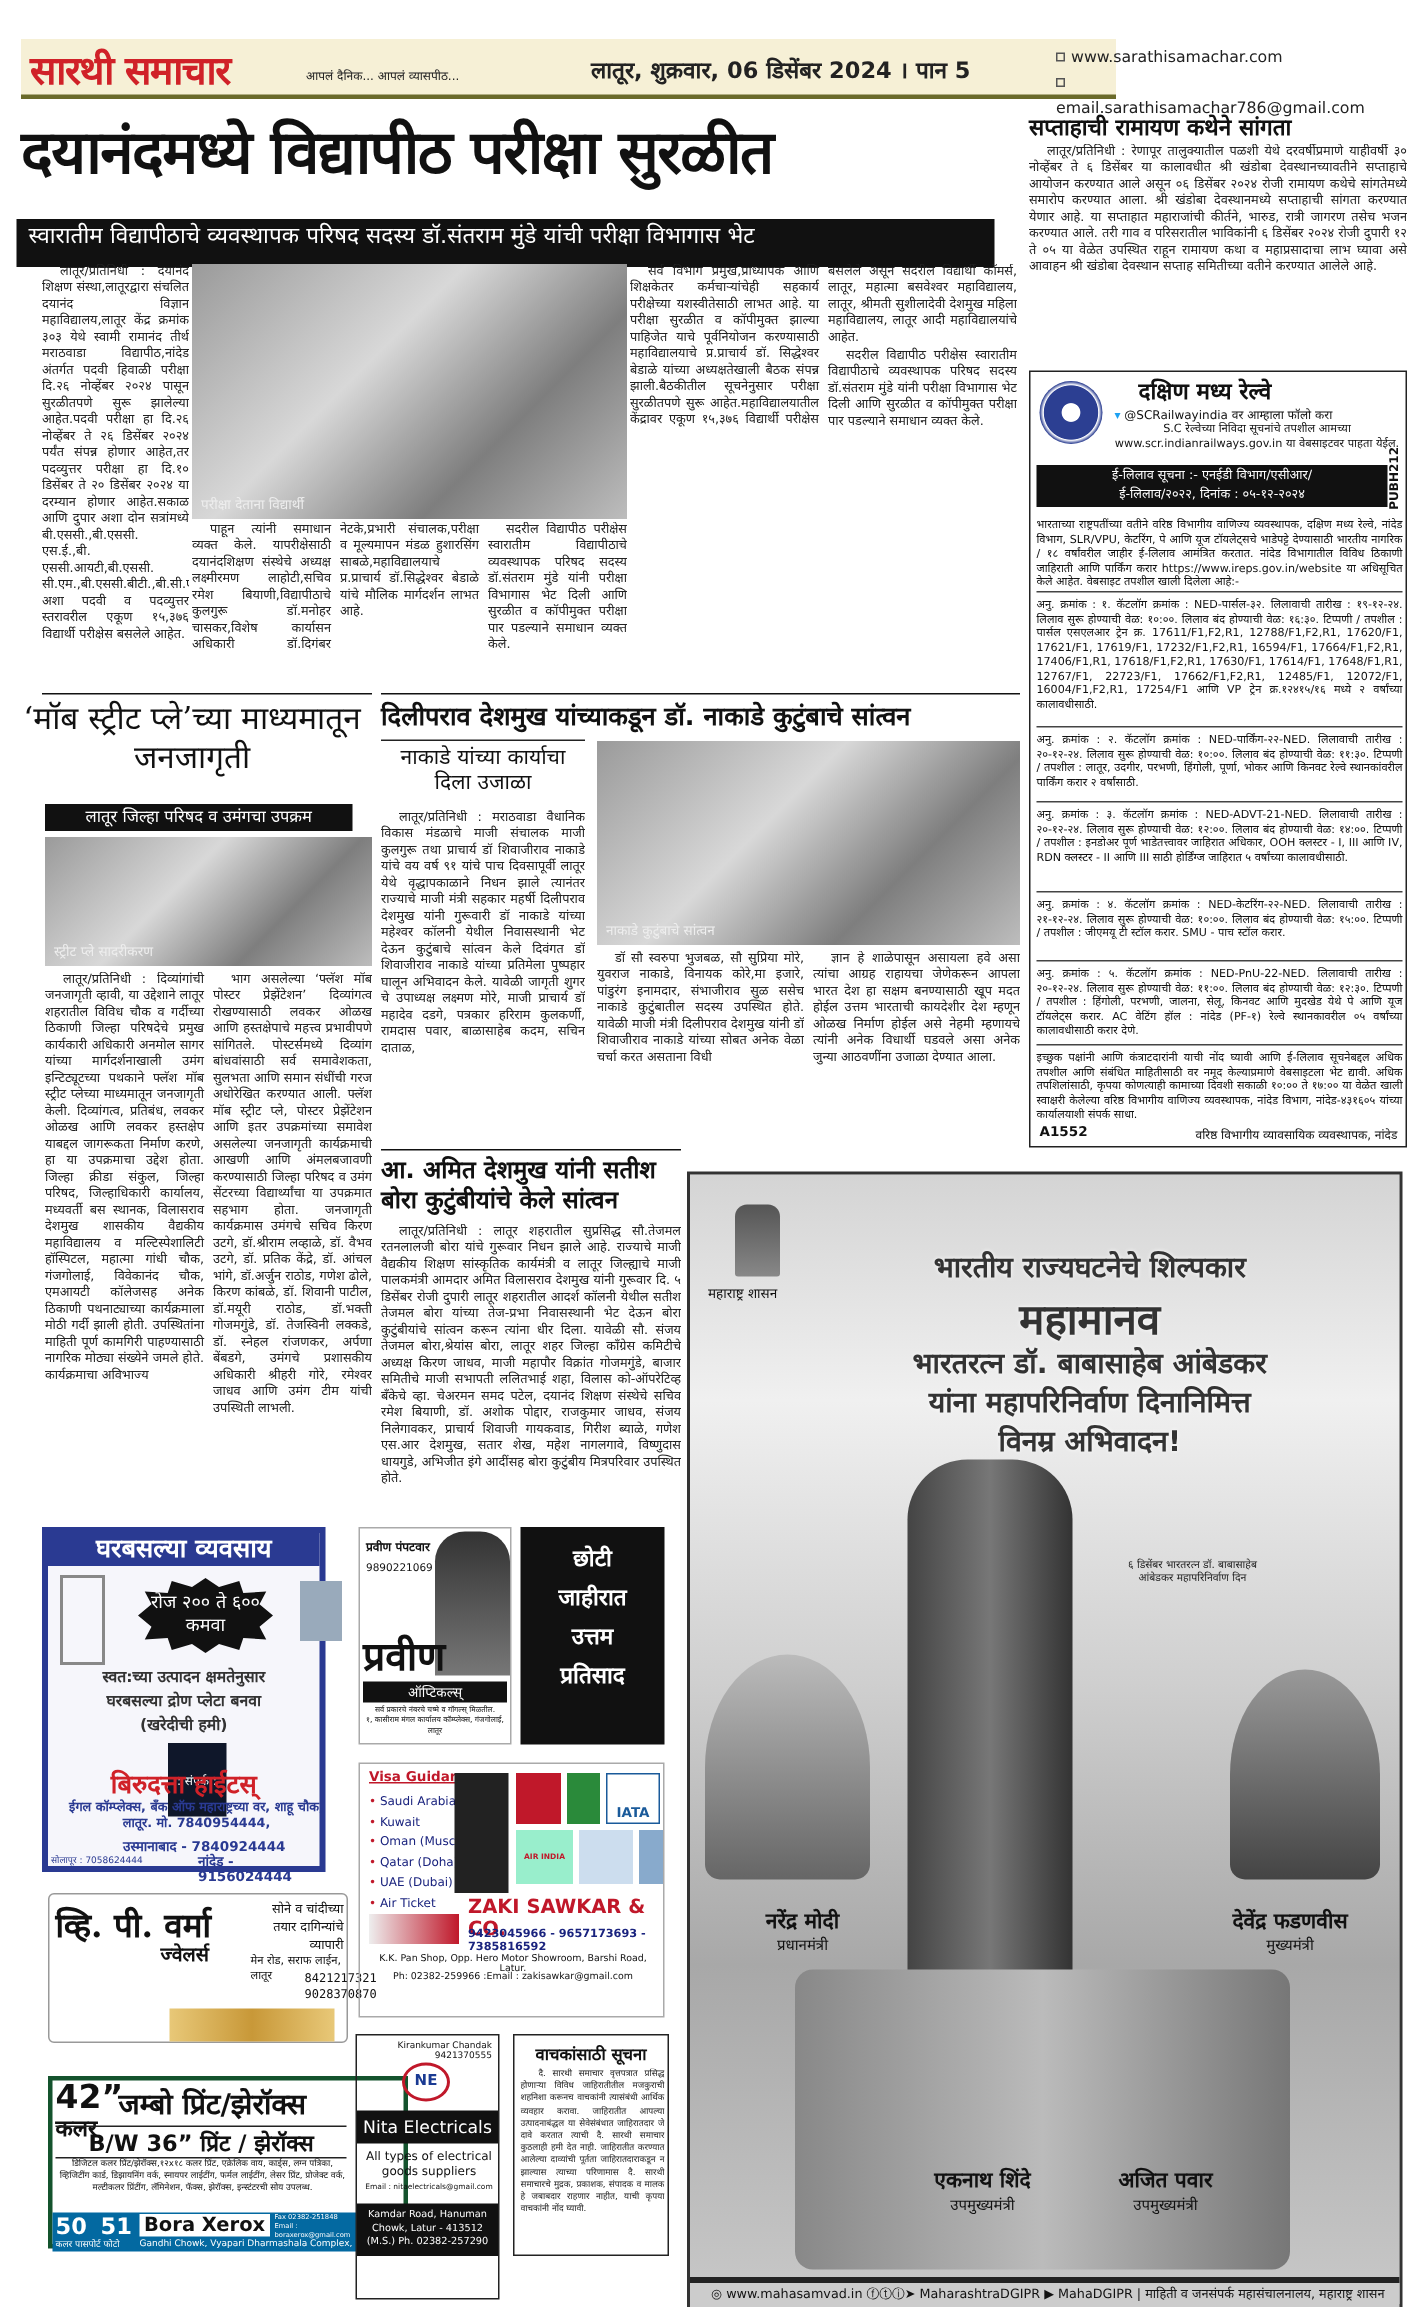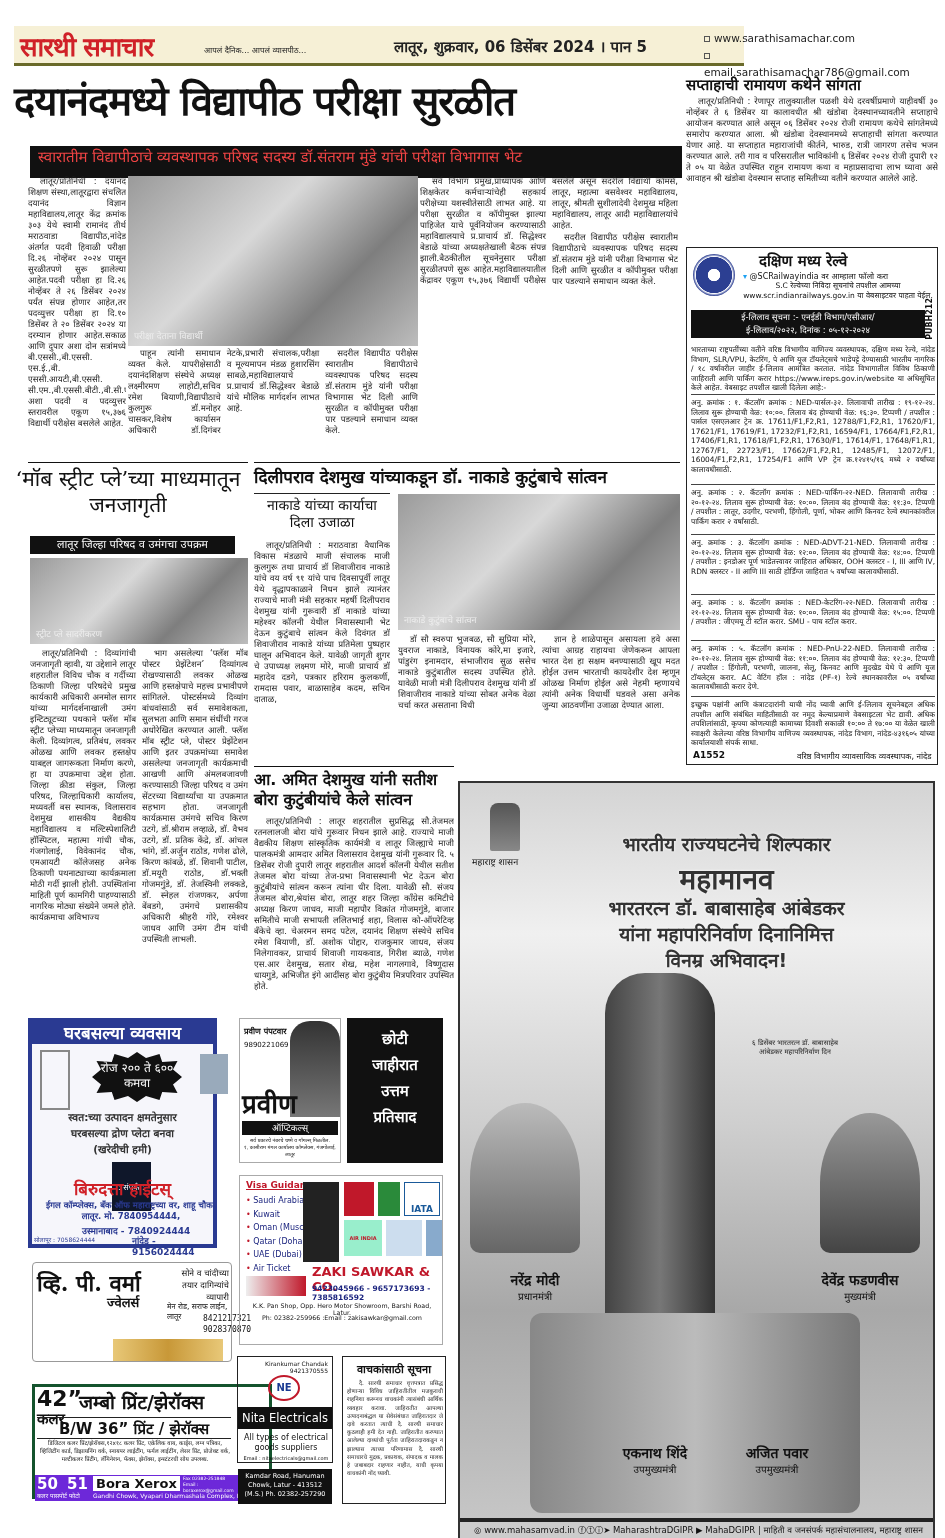--- a/index.html
+++ b/index.html
@@ -12,21 +12,21 @@
 .rule{background:#111}
 
 #masthead{left:14px;top:26px;width:730px;height:40px;background:#f6f0d6;border-bottom:3px solid #6a6a2a}
 #logo{left:6px;top:2px;font-family:"DejaVu Serif",serif;font-weight:bold;font-size:26px;color:#d02128;letter-spacing:-1px}
 #tagline{left:190px;top:18px;font-size:8px;color:#222}
 #dateline{left:380px;top:10px;font-size:15px;font-weight:bold;color:#222}
 #weblinks{left:690px;top:4px;font-size:10.5px;line-height:17px;color:#222}
 .sq{display:inline-block;width:6px;height:6px;border:1px solid #555;margin-right:4px;vertical-align:middle}
 
 #main-headline{left:14px;top:72px;width:670px;font-size:40px;font-weight:bold;letter-spacing:-1px;font-family:"DejaVu Sans",sans-serif;white-space:nowrap}
-#sub-banner{left:30px;top:146px;width:652px;height:32px;background:#111;color:#ef4444;font-size:15px;line-height:22px;padding-left:8px;white-space:nowrap;overflow:hidden}
+#sub-banner{left:11px;top:146px;width:652px;height:32px;background:#111;color:#ffffff;font-size:15px;line-height:22px;padding-left:8px;white-space:nowrap;overflow:hidden}
 
 #ramayan-title{left:686px;top:74px;font-size:15px;font-weight:bold}
 .boxed{border:1px solid #222}
 #railway{left:686px;top:247px;width:252px;height:518px}
 #rail-logo{left:6px;top:6px;width:42px;height:42px;border-radius:50%;background:radial-gradient(circle,#fff 20%,#2c3f92 22%,#2c3f92 60%,#fff 62%,#2c3f92 70%)}
 #rail-title{left:72px;top:2px;font-size:15px;font-weight:bold}
 #rail-twitter{left:56px;top:22px;font-size:8px}
 #rail-note{left:56px;top:33px;font-size:7.5px;width:190px;text-align:center;line-height:10px}
 #rail-band{left:4px;top:62px;width:234px;height:28px;background:#111;color:#fff;font-size:8.5px;text-align:center;line-height:13px;padding-top:1px}
 #rail-pubh{left:238px;top:50px;font-size:8px;font-weight:bold;writing-mode:vertical-rl;transform:rotate(180deg)}
@@ -62,26 +62,26 @@
 #vp-name{left:4px;top:4px;font-size:22px;font-weight:bold;font-family:"DejaVu Serif",serif}
 #vp-jw{left:74px;top:30px;font-size:13px;font-weight:bold}
 #vp-desc{left:138px;top:4px;font-size:8.5px;text-align:right;line-height:12px}
 #vp-addr{left:134px;top:38px;font-size:7.5px}
 #vp-ph{left:170px;top:50px;font-size:8px;font-family:"DejaVu Sans Mono",monospace;line-height:11px}
 #bora{left:32px;top:1384px;width:240px;height:115px;border:3px solid #14532d}
 #bora-42{left:2px;top:2px;font-size:22px;font-weight:bold;line-height:20px}
 #bora-jumbo{left:44px;top:2px;font-size:19px;font-weight:bold}
 #bora-bw{left:2px;top:30px;width:194px;border-top:1px solid #222;border-bottom:1px solid #222;font-size:15px;font-weight:bold;text-align:center}
 #bora-desc{left:4px;top:52px;width:192px;font-size:5.8px;line-height:8px;text-align:center}
-#bora-bar{left:0;top:88px;width:100%;height:26px;background:#6d28d9;color:#fff}
+#bora-bar{left:0;top:88px;width:100%;height:26px;background:#0369a1;color:#fff}
 
 #praveen{left:239px;top:1018px;width:102px;height:145px;border:1px solid #aaa}
 #chhoti{left:347px;top:1018px;width:96px;height:145px;background:#111;color:#fff;text-align:center;font-size:15px;line-height:26px;font-weight:bold;padding-top:8px}
 #zaki{left:239px;top:1175px;width:204px;height:170px;border:1px solid #aaa}
-#nita{left:237px;top:1356px;width:96px;height:107px;border:1px solid #222}
+#nita{left:237px;top:1356px;width:96px;height:177px;border:1px solid #222}
 #vachak{left:342px;top:1356px;width:104px;height:148px;border:1px solid #222}
 </style>
 </head>
 <body>
 
 <div id="masthead" class="abs">
   <div id="logo" class="abs">सारथी समाचार</div>
   <div id="tagline" class="abs">आपलं दैनिक... आपलं व्यासपीठ...</div>
   <div id="dateline" class="abs">लातूर, शुक्रवार, 06 डिसेंबर 2024 । पान 5</div>
   <div id="weblinks" class="abs">

